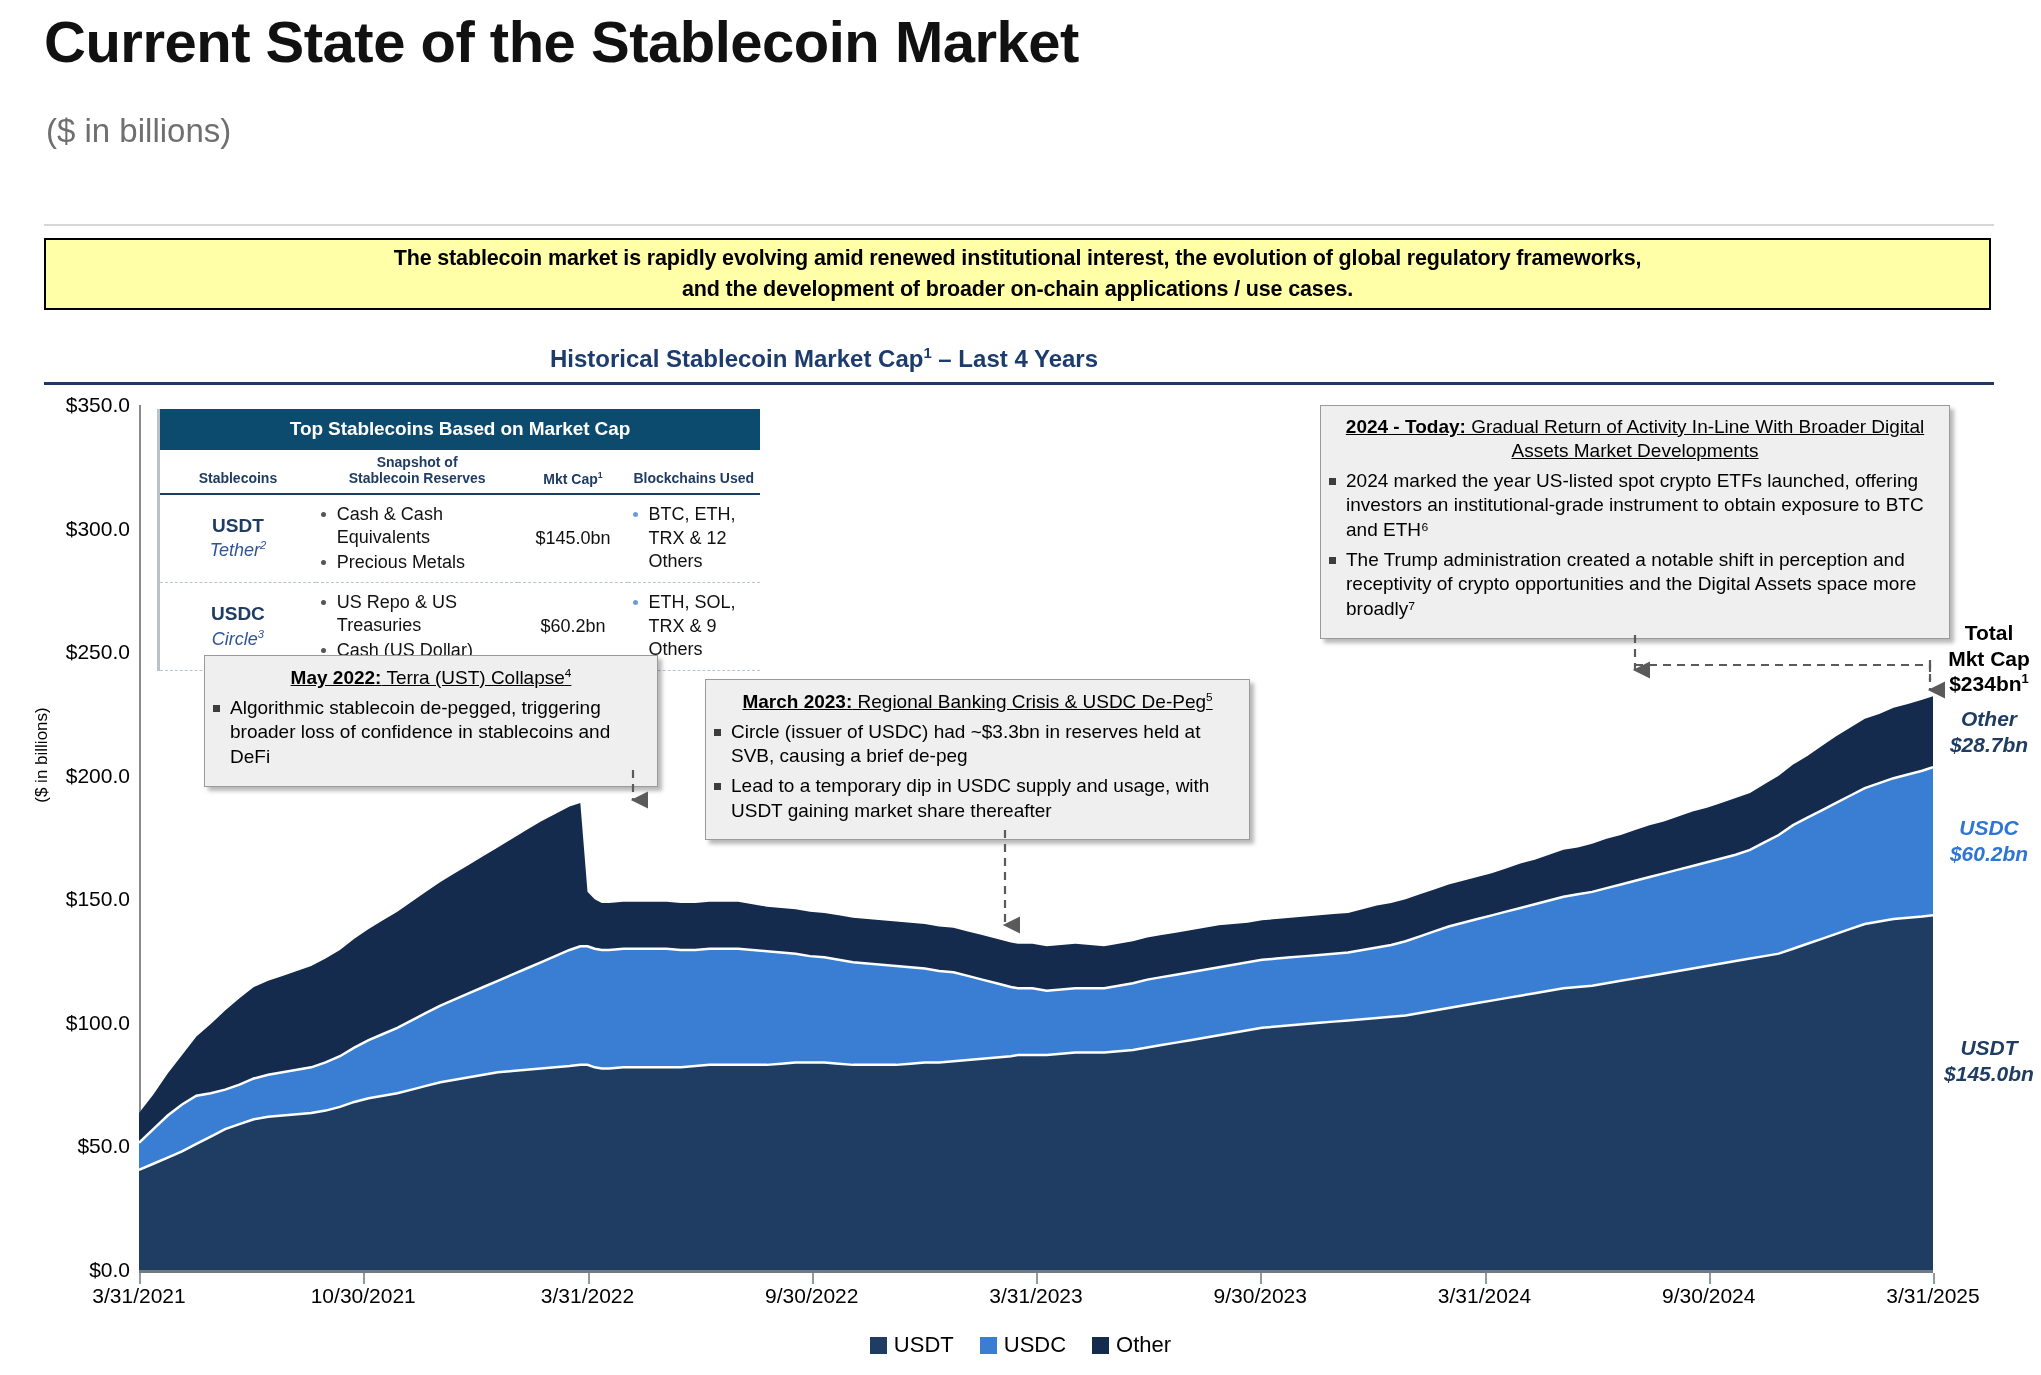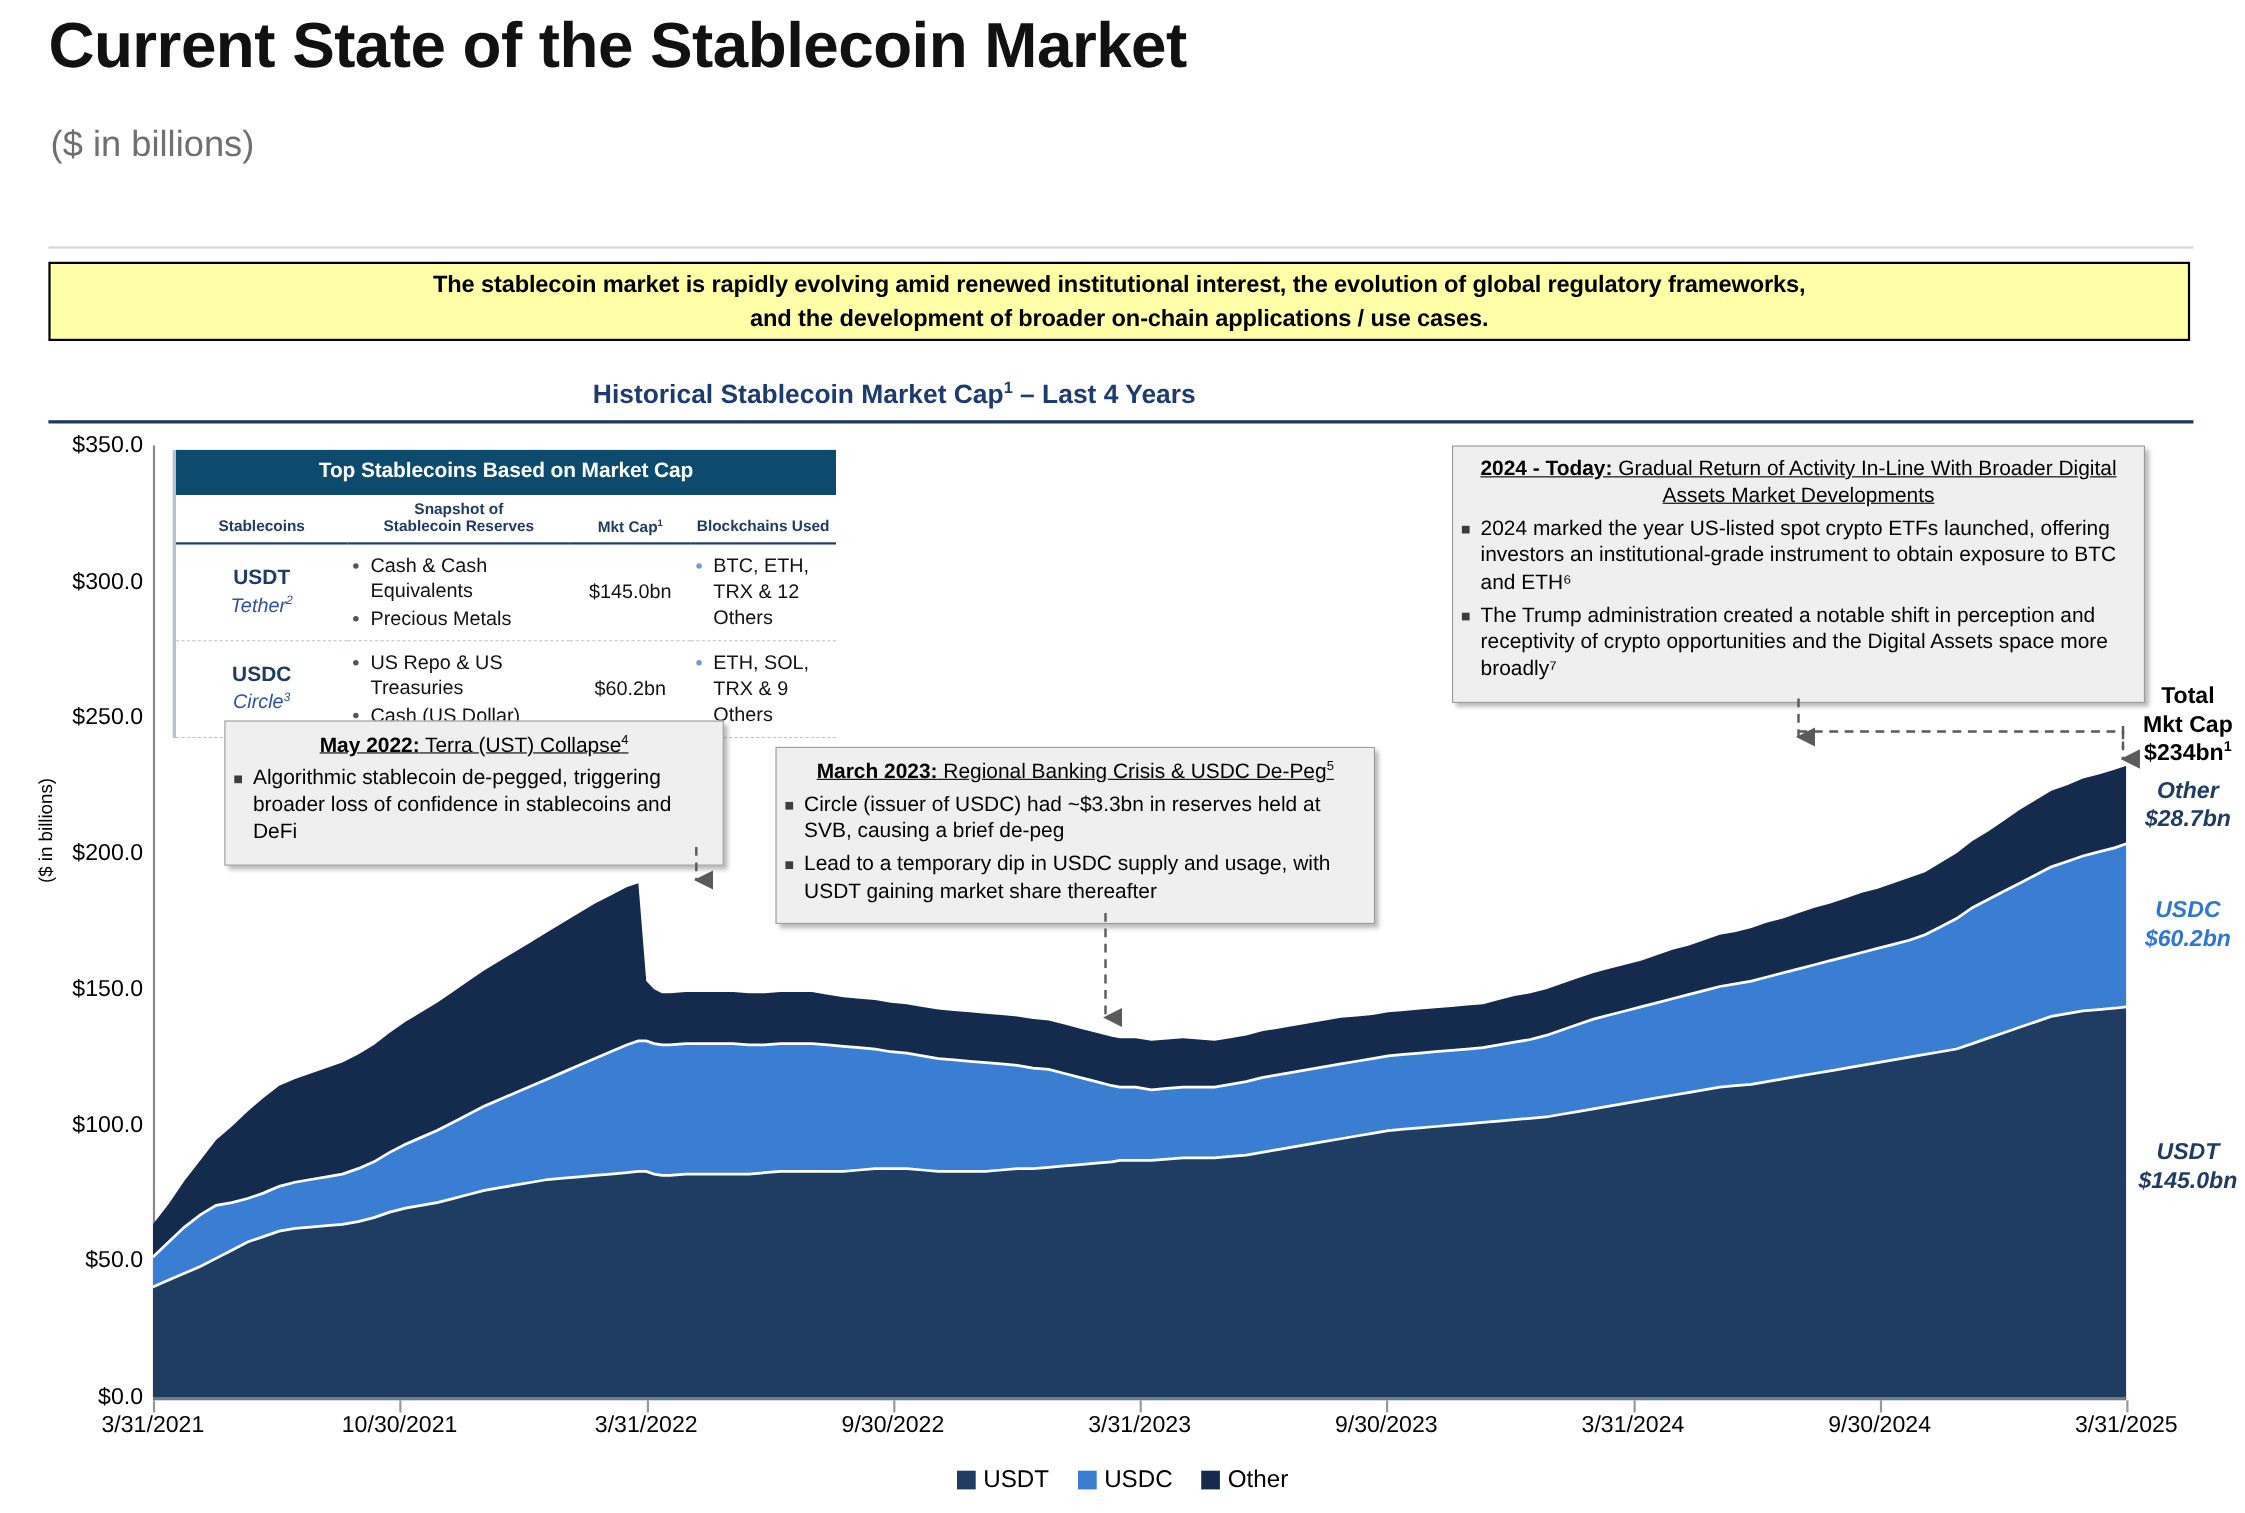--- a/index.html
+++ b/index.html
@@ -31,21 +31,21 @@
     display:flex;flex-direction:column;align-items:center;justify-content:center;
     box-sizing:border-box;
   }
   #banner div{
     font-size:21.5px;font-weight:bold;color:#000;line-height:1.42;text-align:left;
     letter-spacing:-0.15px;
   }
 
   
   #chart-title{
-    position:absolute;left:1px;top:345px;width:1624px;text-align:center;
+    position:absolute;left:12px;top:345px;width:1624px;text-align:center;
     font-size:24px;font-weight:bold;color:#1d3c6e;
   }
   #chart-title-rule{
     position:absolute;left:44px;top:382px;width:1950px;height:3px;background:#1f3864;
   }
 
   
   #plot-area{
     position:absolute;left:139px;top:405px;width:1794px;height:865px;
   }

